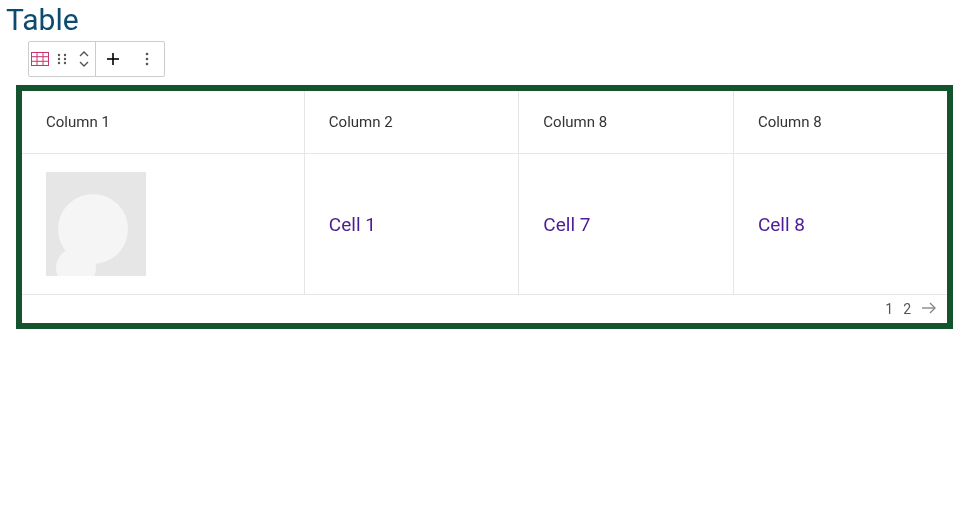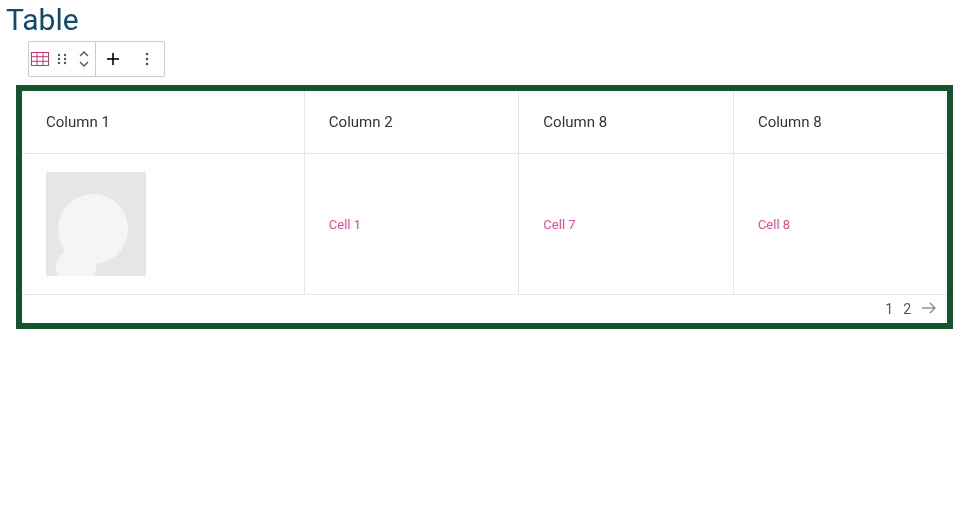--- a/index.html
+++ b/index.html
@@ -64,22 +64,22 @@
     padding: 22px 24px;
     font-weight: 400;
     color: #333;
   }
   thead th {
     font-size: 15px;
     color: #333;
     border-bottom: 1px solid #e6e6e6;
   }
   tbody td {
-    font-size: 13px;
-    color: #ec4899;
+    font-size: 19px;
+    color: #4c1d95;
     border-bottom: 1px solid #e6e6e6;
   }
   thead th + th,
   tbody td + td {
     border-left: 1px solid #e6e6e6;
   }
   tbody td:first-child {
     padding-top: 18px;
     padding-bottom: 18px;
   }

